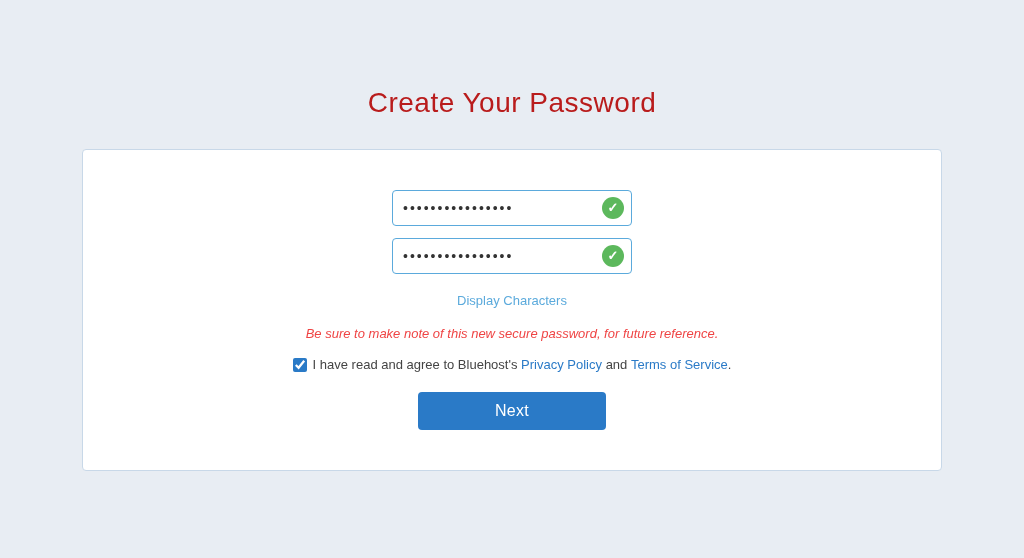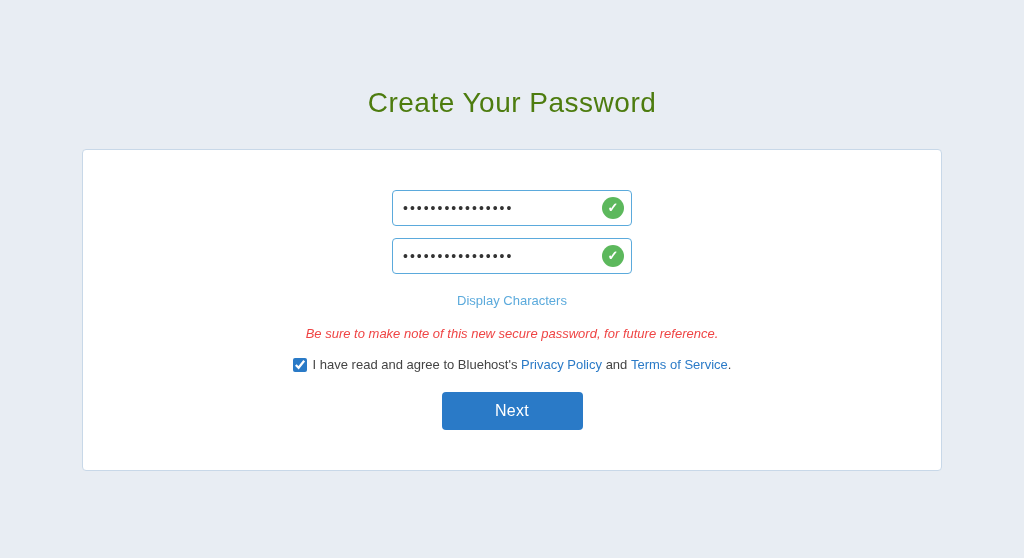--- a/index.html
+++ b/index.html
@@ -16,21 +16,21 @@
       display: flex;
       flex-direction: column;
       align-items: center;
       justify-content: center;
       overflow: hidden;
     }
 
     .page-title {
       font-size: 28px;
       font-weight: 300;
-      color: #4d7c0f;
+      color: #b91c1c;
       margin-bottom: 30px;
       letter-spacing: 0.5px;
     }
 
     .card {
       background: #ffffff;
       border: 1px solid #c8d8e8;
       border-radius: 4px;
       width: 860px;
       padding: 40px 50px;
@@ -133,21 +133,21 @@
     .agreement-link {
       color: #2a7ac7;
       text-decoration: none;
     }
 
     .next-button {
       background-color: #2a7ac7;
       color: white;
       border: none;
       border-radius: 4px;
-      width: 141px;
+      width: 188px;
       height: 38px;
       font-size: 16px;
       font-weight: 400;
       cursor: pointer;
       letter-spacing: 0.3px;
     }
   </style>
 </head>
 <body>
 

